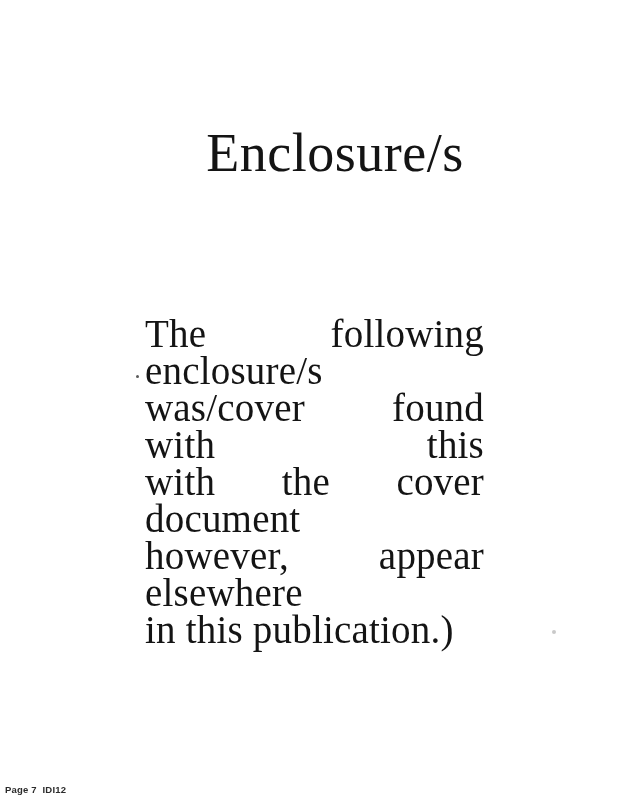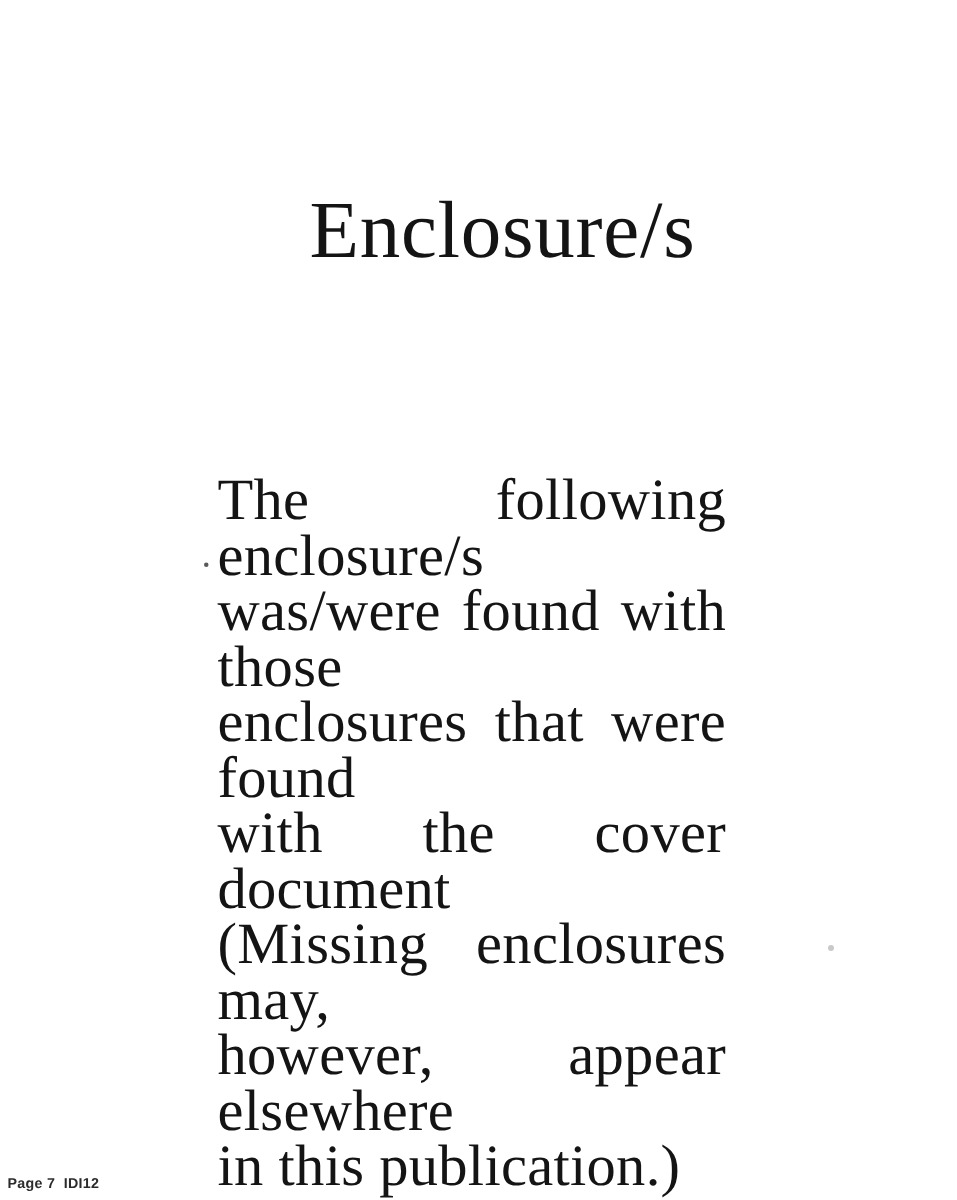--- a/index.html
+++ b/index.html
@@ -82,24 +82,22 @@
 </style>
 </head>
 <body>
 
 <div class="page">
 
   <h1 class="doc-title">Enclosure/s</h1>
 
   <div class="body-block">
     <div class="body-line">The following enclosure/s</div>
-    <div class="body-line">was/were found with those</div>
-    <div class="body-line">enclosures that were found</div>
+    <div class="body-line">was/cover found with this</div>
     <div class="body-line">with the cover document</div>
-    <div class="body-line">(Missing enclosures may,</div>
     <div class="body-line">however, appear elsewhere</div>
     <div class="body-line last">in this publication.)</div>
   </div>
 
   <span class="speck speck-dark"></span>
   <span class="speck speck-light"></span>
 
   <div class="page-footer">Page 7  IDI12</div>
 
 </div>

